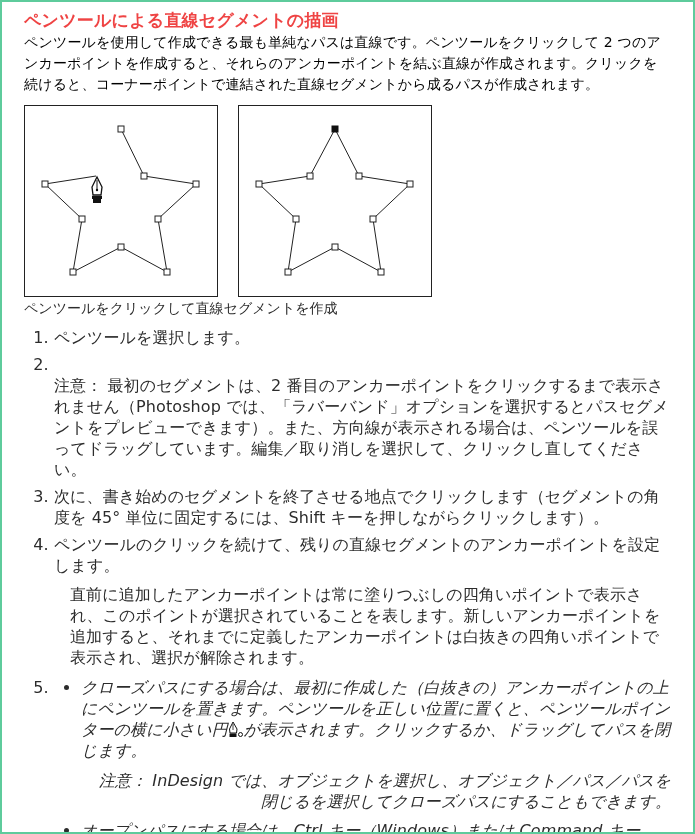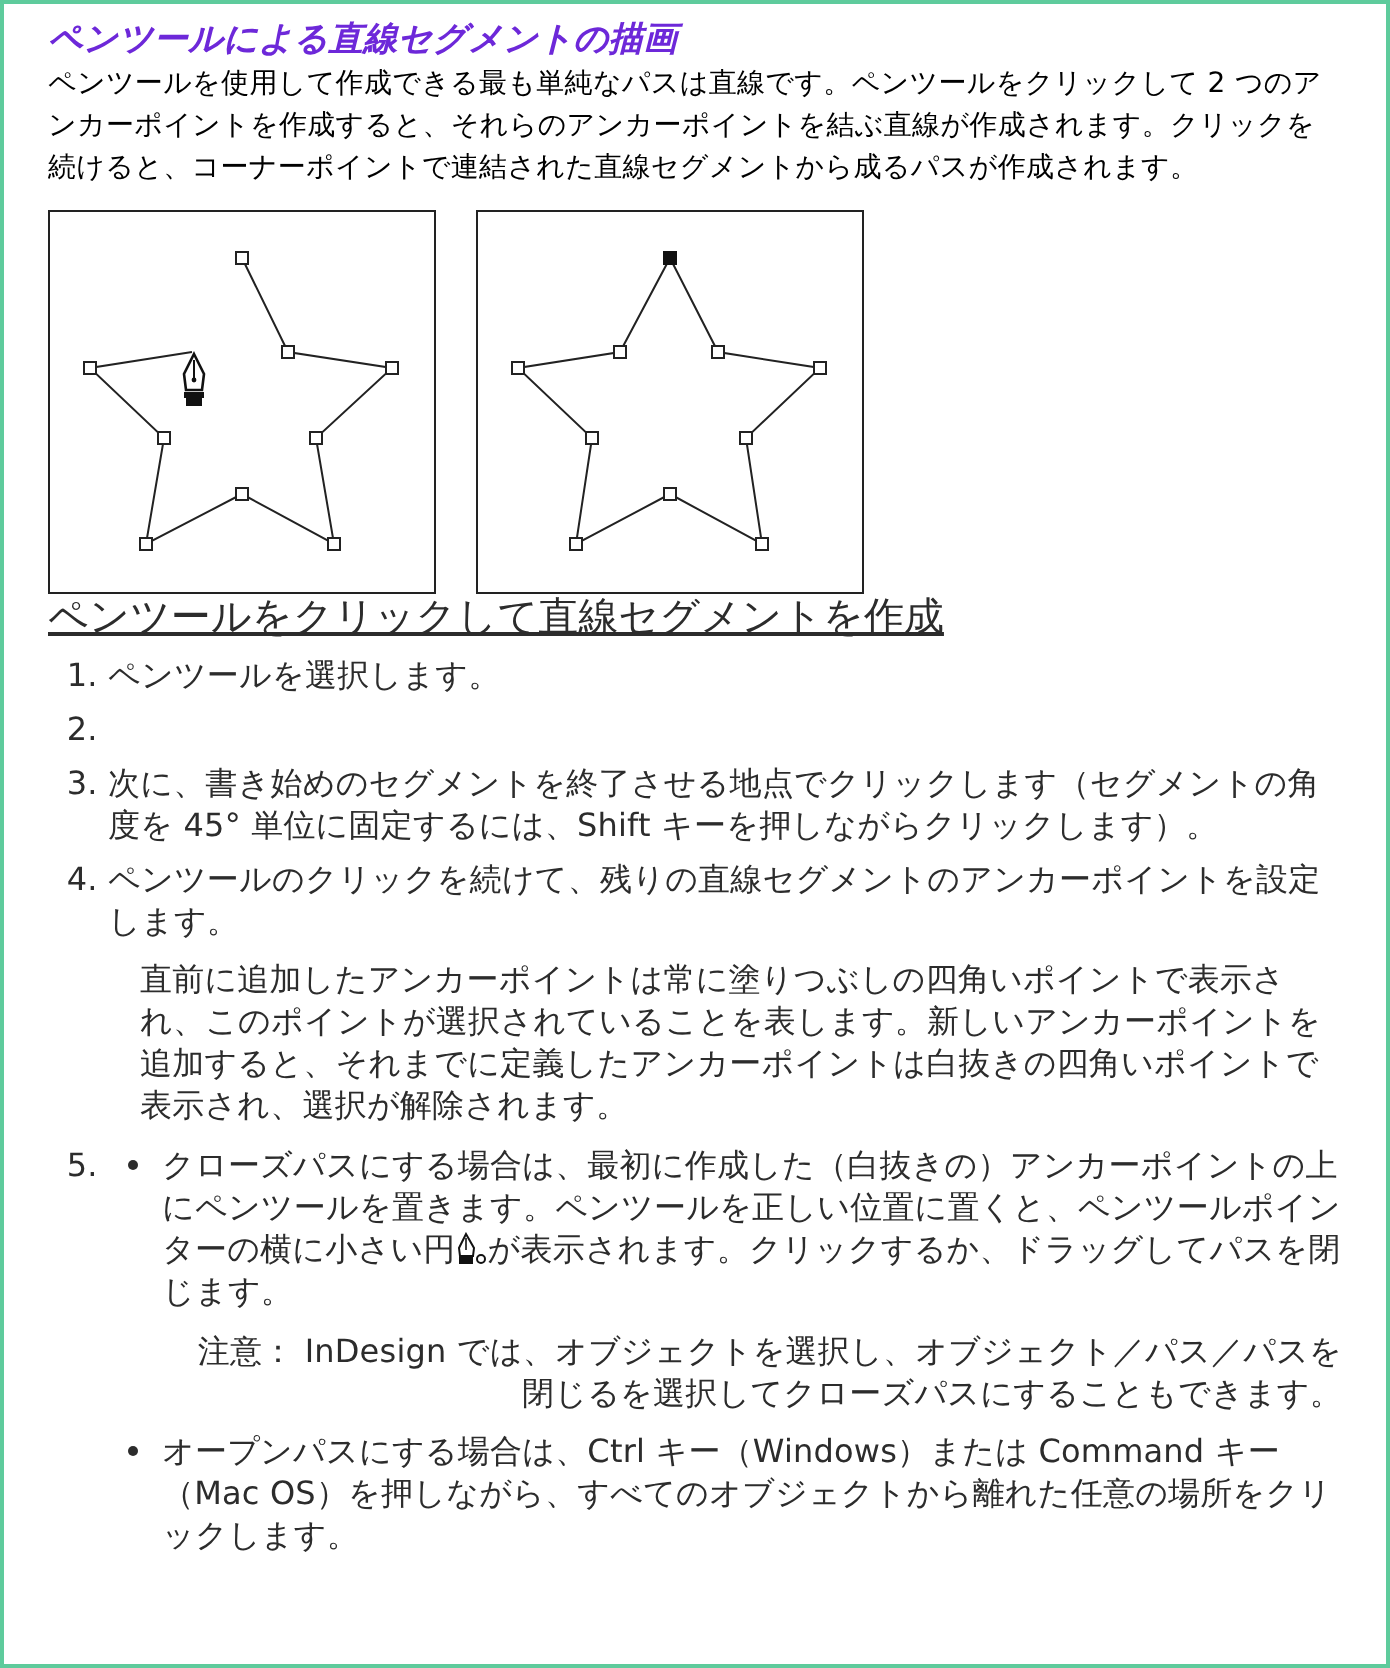--- a/index.html
+++ b/index.html
@@ -11,40 +11,40 @@
   }
   .page {
     position: relative;
     box-sizing: border-box;
     width: 695px; height: 834px;
     border: 2px solid #5ecb9c;
     padding: 6px 22px 0 22px;
     overflow: hidden;
   }
   h2.title {
-    margin: 0; font-size: 17px; font-weight: bold; color: #6d28d9;
-    line-height: 24px; letter-spacing: 0.2px; font-style: italic;
+    margin: 0; font-size: 17px; font-weight: bold; color: #ef4444;
+    line-height: 24px; letter-spacing: 0.2px;
   }
   p.intro {
     margin: 0; font-size: 14px; line-height: 21px; color: #000000;
     letter-spacing: 0.15px;
   }
   .figures { display: flex; gap: 20px; margin-top: 10px; }
   .fig { width: 194px; height: 192px; box-sizing: border-box; border: 1.5px solid #222; background:#fff; }
   .fig svg { display:block; }
-  .caption { font-size: 20px; line-height: 20px; margin-top: 1px; color:#2c2c2c;text-decoration:underline; }
+  .caption { font-size: 14px; line-height: 20px; margin-top: 1px; color:#2c2c2c; }
   ol.steps {
     margin: 9px 0 0 0; padding: 0 0 0 30px; font-size: 16px; line-height: 21px;
     color:#2c2c2c; letter-spacing: 0.1px;
   }
   ol.steps > li { margin-bottom: 6px; padding-left: 0; }
   ol.steps > li::marker { color:#2c2c2c; }
   .sub-p { margin: 8px 0 0 16px; }
   ul.opts { margin: 9px 0 0 0; padding-left: 27px; list-style: disc; }
-  ul.opts > li { margin-bottom: 8px; }
+  ul.opts > li { margin-bottom: 8px; font-style: italic; }
   ul.opts .sub-p { margin-top: 9px; text-align: right; }
   .inline-pen { display:inline-block; width:16px; height:17px; vertical-align:-3px; }
 </style>
 </head>
 <body>
 
 <div class="page">
   <h2 class="title">ペンツールによる直線セグメントの描画</h2>
   <p class="intro">ペンツールを使用して作成できる最も単純なパスは直線です。ペンツールをクリックして 2 つのアンカーポイントを作成すると、それらのアンカーポイントを結ぶ直線が作成されます。クリックを続けると、コーナーポイントで連結された直線セグメントから成るパスが作成されます。</p>
 
@@ -94,20 +94,21 @@
         </g>
       </svg>
     </div>
   </div>
   <div class="caption">ペンツールをクリックして直線セグメントを作成</div>
 
   <ol class="steps">
     <li><span>ペンツールを選択します。</span></li>
     <li>
       <br>
+      <span>注意： 最初のセグメントは、2 番目のアンカーポイントをクリックするまで表示されません（Photoshop では、「ラバーバンド」オプションを選択するとパスセグメントをプレビューできます）。また、方向線が表示される場合は、ペンツールを誤ってドラッグしています。編集／取り消しを選択して、クリックし直してください。</span>
     </li>
     <li><span>次に、書き始めのセグメントを終了させる地点でクリックします（セグメントの角度を 45° 単位に固定するには、Shift キーを押しながらクリックします）。</span></li>
     <li>
       <span>ペンツールのクリックを続けて、残りの直線セグメントのアンカーポイントを設定します。</span>
       <p class="sub-p">直前に追加したアンカーポイントは常に塗りつぶしの四角いポイントで表示され、このポイントが選択されていることを表します。新しいアンカーポイントを追加すると、それまでに定義したアンカーポイントは白抜きの四角いポイントで表示され、選択が解除されます。</p>
     </li>
     <li>
       <ul class="opts">
         <li>
           <span>クローズパスにする場合は、最初に作成した（白抜きの）アンカーポイントの上にペンツールを置きます。ペンツールを正しい位置に置くと、ペンツールポインターの横に小さい円</span><svg class="inline-pen" viewBox="0 0 16 17">

